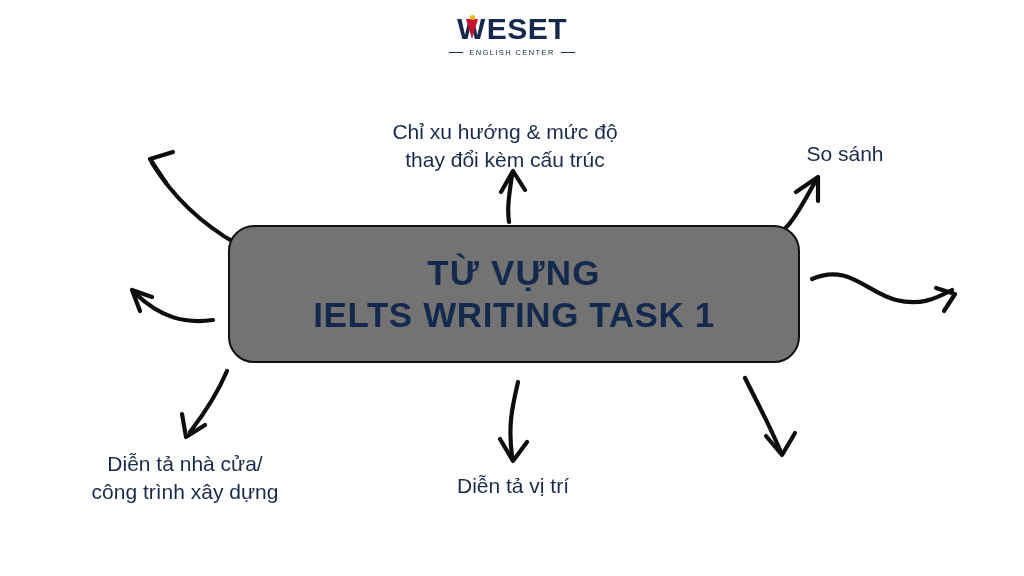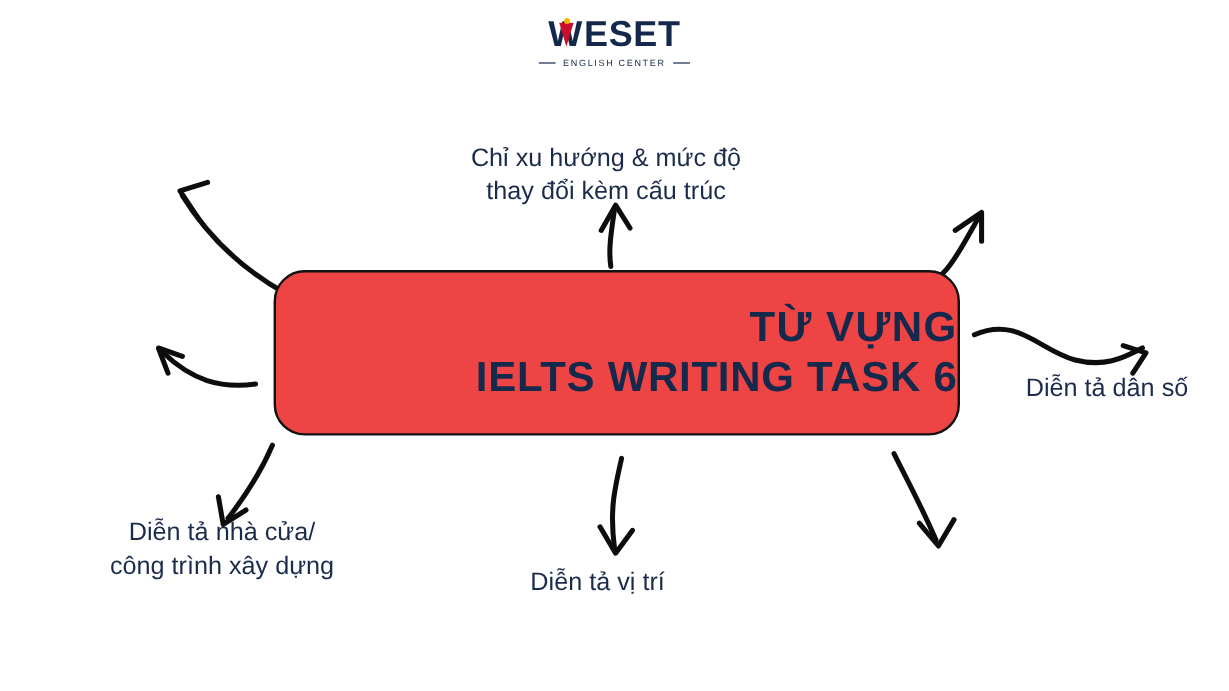--- a/index.html
+++ b/index.html
@@ -51,25 +51,25 @@
     display:flex; align-items:center; gap:6px;
     font-size:7.5px; letter-spacing:1.4px; color:#14284B; font-weight:normal;
   }
   .logo-rule { display:block; width:14px; height:1px; background:#14284B; }
 
   
   .center-box {
     position:absolute;
     left:228px; top:225px;
     width:572px; height:138px;
-    background:#ef4444;
+    background:#737373;
     border:2.5px solid #121212;
     border-radius:26px;
     display:flex; flex-direction:column;
-    align-items:flex-end; justify-content:center;
+    align-items:center; justify-content:center;
     gap:2px;
   }
   .center-line1 {
     font-size:35px; font-weight:bold; color:#15294D;
     letter-spacing:1.2px; line-height:1.15; white-space:nowrap;
   }
   .center-line2 {
     font-size:35px; font-weight:bold; color:#15294D;
     letter-spacing:0.6px; line-height:1.15; white-space:nowrap;
   }
@@ -82,22 +82,22 @@
     line-height:1.32;
     white-space:pre-line;
   }
   .leaf.c { text-align:center; }
 
   #leaf-mo-doan          { left:100px;  top:108px; width:150px; }
   #leaf-xu-huong         { left:355px;  top:106px; width:300px;margin-top:12px; }
   #leaf-so-sanh          { left:780px;  top:140px; width:130px; }
   #leaf-cay-coi          { left:10px;   top:266px; width:200px; }
   #leaf-dan-so           { left:830px;  top:310px; width:185px; }
-  #leaf-nha-cua          { left:45px;   top:430px; width:280px; }
-  #leaf-vi-tri           { left:408px;  top:472px; width:180px; }
+  #leaf-nha-cua          { left:45px;   top:450px; width:280px; }
+  #leaf-vi-tri           { left:423px;  top:472px; width:180px; }
   #leaf-phuong-huong     { left:685px;  top:465px; width:280px; }
 
   
   #arrows {
     position:absolute; left:0; top:0;
     width:1024px; height:576px;
     pointer-events:none;
   }
   #arrows path {
     fill:none; stroke:#0D0D0D;
@@ -166,30 +166,30 @@
     </g>
 
     <g>
       <path d="M745,378 C758,404 767,420 780,450"></path>
       <path class="head" d="M766,436 L782,455 L795,433"></path>
     </g>
   </svg>
 
   <div class="center-box">
     <div class="center-line1">TỪ VỰNG</div>
-    <div class="center-line2">IELTS WRITING TASK 6</div>
+    <div class="center-line2">IELTS WRITING TASK 1</div>
   </div>
 
 
   <div class="leaf c" id="leaf-xu-huong">Chỉ xu hướng &amp; mức độ
 thay đổi kèm cấu trúc</div>
 
+  <div class="leaf c" id="leaf-so-sanh">So sánh</div>
 
 
-  <div class="leaf c" id="leaf-dan-so">Diễn tả dân số</div>
 
   <div class="leaf c" id="leaf-nha-cua">Diễn tả nhà cửa/
 công trình xây dựng</div>
 
   <div class="leaf c" id="leaf-vi-tri">Diễn tả vị trí</div>
 
 
 </div>
 
 </body></html>

